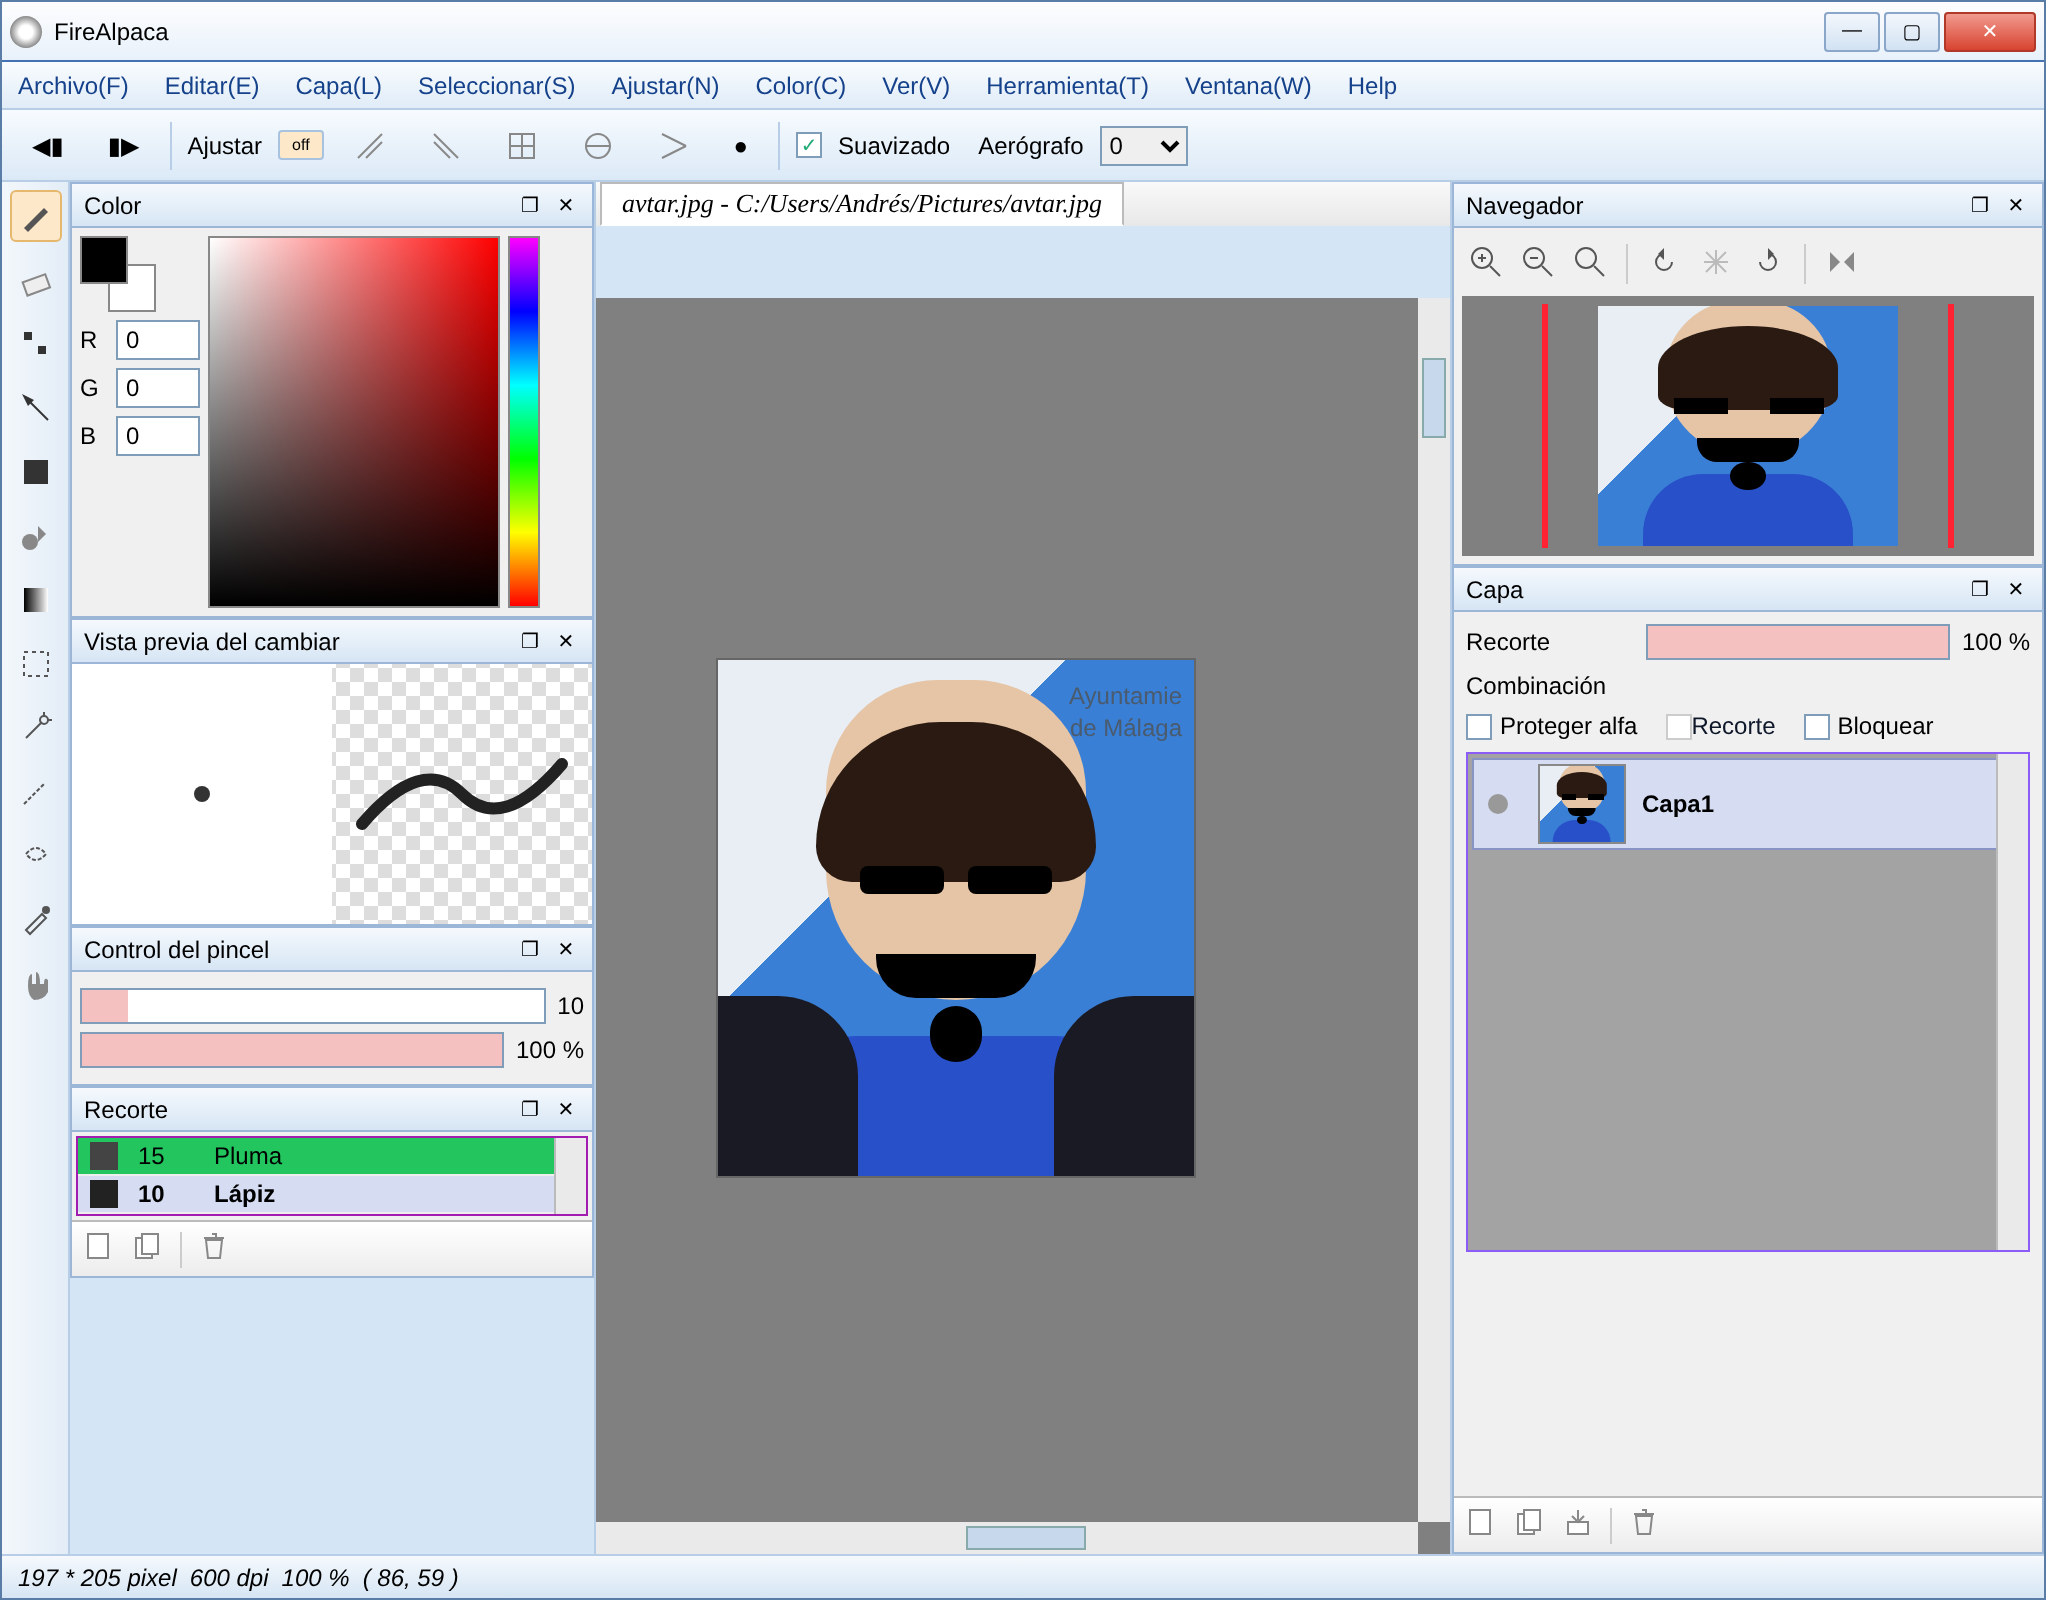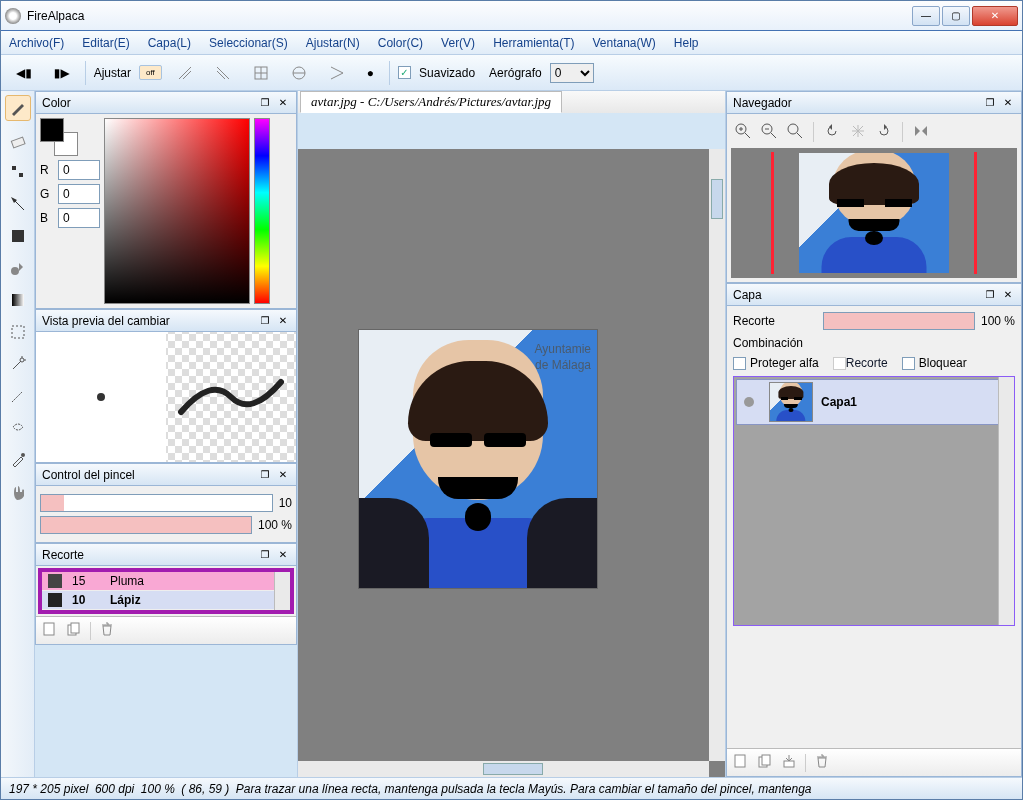--- a/index.html
+++ b/index.html
@@ -35,21 +35,21 @@
 .color-left{display:flex;flex-direction:column;}
 .color-picker{width:146px;height:186px;background:linear-gradient(to bottom, rgba(0,0,0,0), #000), linear-gradient(to right, #fff, #f00);position:relative;border:1px solid #888;}
 .hue-bar{width:16px;height:186px;background:linear-gradient(#f0f,#00f,#0ff,#0f0,#ff0,#f00);border:1px solid #888;}
 .preview-body{display:flex;height:130px;}
 .preview-dot{flex:1;background:#fff;display:flex;align-items:center;justify-content:center;}
 .preview-dot .dot{width:8px;height:8px;background:#333;border-radius:50%;}
 .preview-stroke{flex:1;background:repeating-conic-gradient(#ddd 0 25%,#fff 0 50%) 50%/14px 14px;display:flex;align-items:center;justify-content:center;}
 .brush-ctrl .slider-row{display:flex;align-items:center;gap:6px;margin:4px 0;}
 .slider{flex:1;height:18px;border:1px solid #7f9db9;background:#fff;position:relative;}
 .slider .fill{height:100%;background:#f5c0c0;}
-.brush-list{background:#f9a8d4;border:4px solid #a21caf;max-height:90px; position:relative;}
+.brush-list{background:#22c55e;border:1px solid #a21caf;max-height:90px; position:relative;}
 .brush-item{display:flex;align-items:center;padding:2px 6px;gap:10px;border-bottom:1px solid #eee;}
 .brush-item .sw{width:14px;height:14px;background:#666;}
 .brush-item .sz{width:28px;}
 .brush-item.sel{background:#d6ddf3;font-weight:bold;}
 .brush-scroll{position:absolute;right:0;top:0;width:16px;height:100%;background:#eaeaea;border-left:1px solid #bbb;}
 .panel-footer{height:28px;background:linear-gradient(#fff,#ececec);border-top:1px solid #bbb;display:flex;align-items:center;gap:8px;padding:0 6px;}
 .center { flex:1; display:flex; flex-direction:column; border-left:1px solid #b8cee6; border-right:1px solid #b8cee6;gap:36px;}
 .doc-tab { height:22px; background:linear-gradient(#f9f9f9,#e8e8e8); display:flex; align-items:center;}
 .doc-tab .tab{ padding:2px 10px;border:1px solid #bbb;border-bottom-color:#fff;background:#fff;margin-left:2px;font-style:italic;font-family:serif;font-size:13px;}
 .canvas-area{flex:1;background:#808080;position:relative;}
@@ -534,14 +534,13 @@
       </div>
     </div>
   </div>
 </div>
 
 <div class="status">
   <span>197 * 205 pixel</span>&nbsp;&nbsp;
   <span>600 dpi</span>&nbsp;&nbsp;
   <span>100 %</span>&nbsp;&nbsp;
   <span>( 86, 59 )</span>&nbsp;&nbsp;
-  <span>Para trazar una línea recta, mantenga pulsada la tecla Mayús. Para cambiar el tamaño del pincel, mantenga</span>
 </div>
 
 </body></html>

